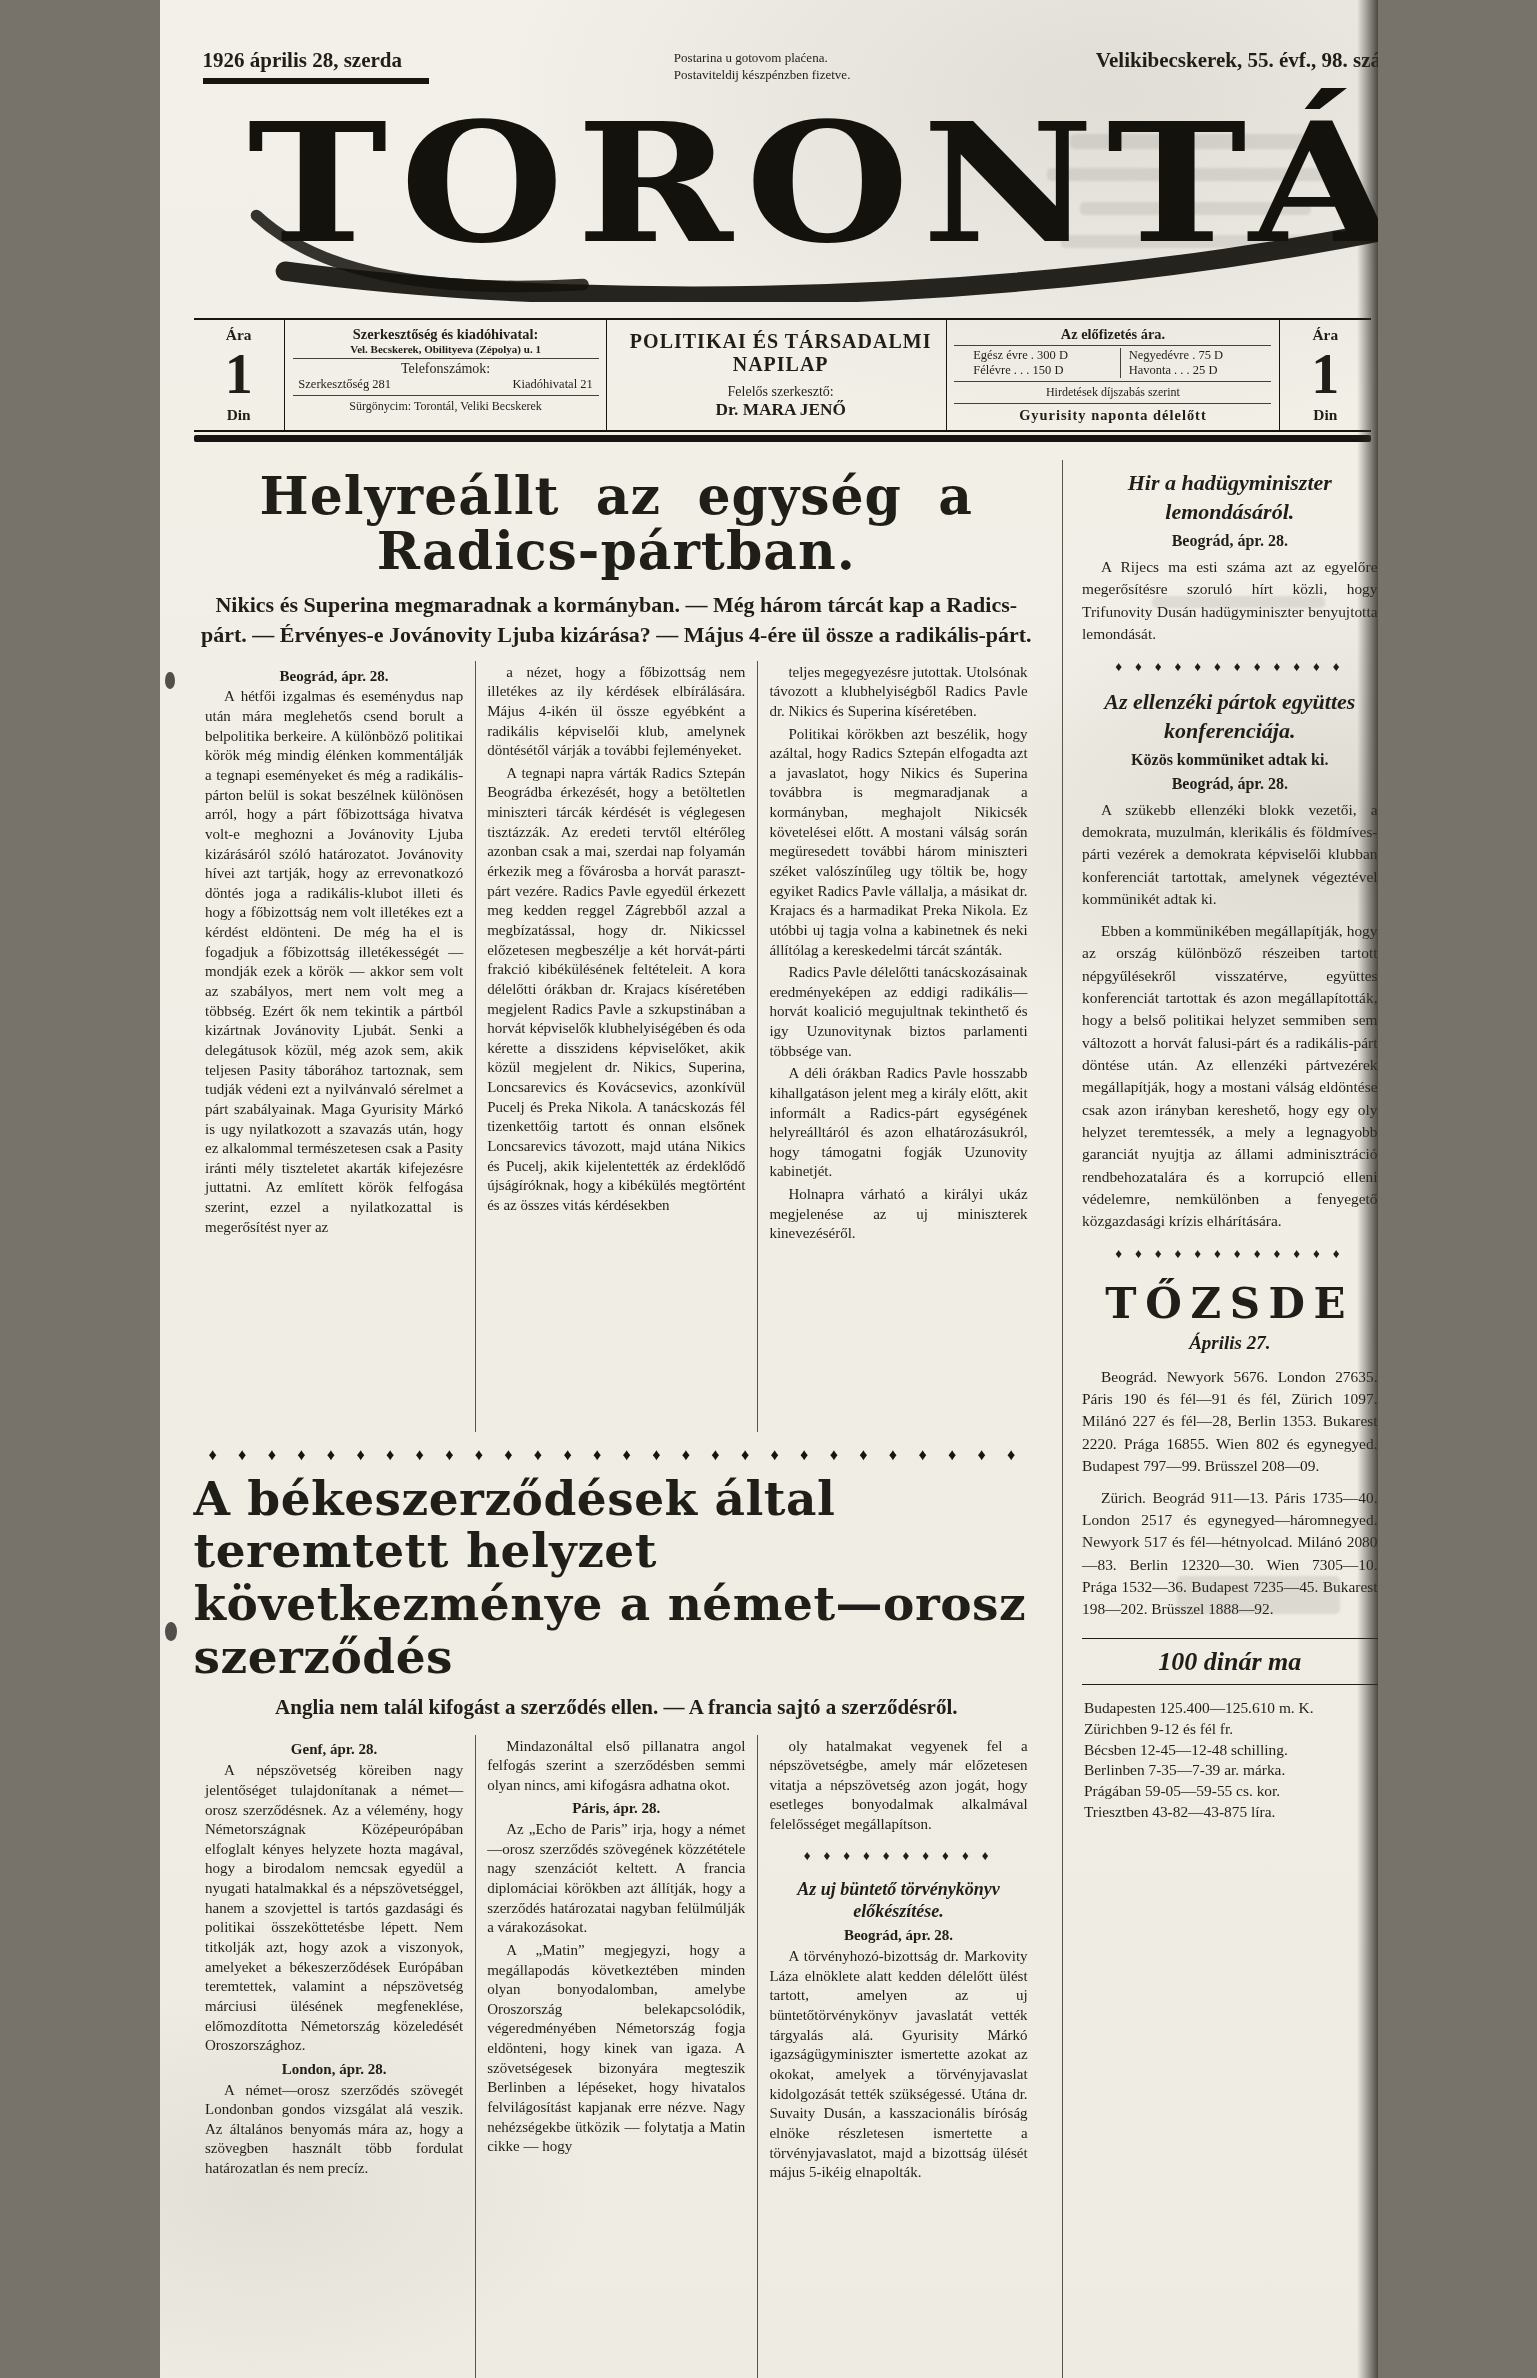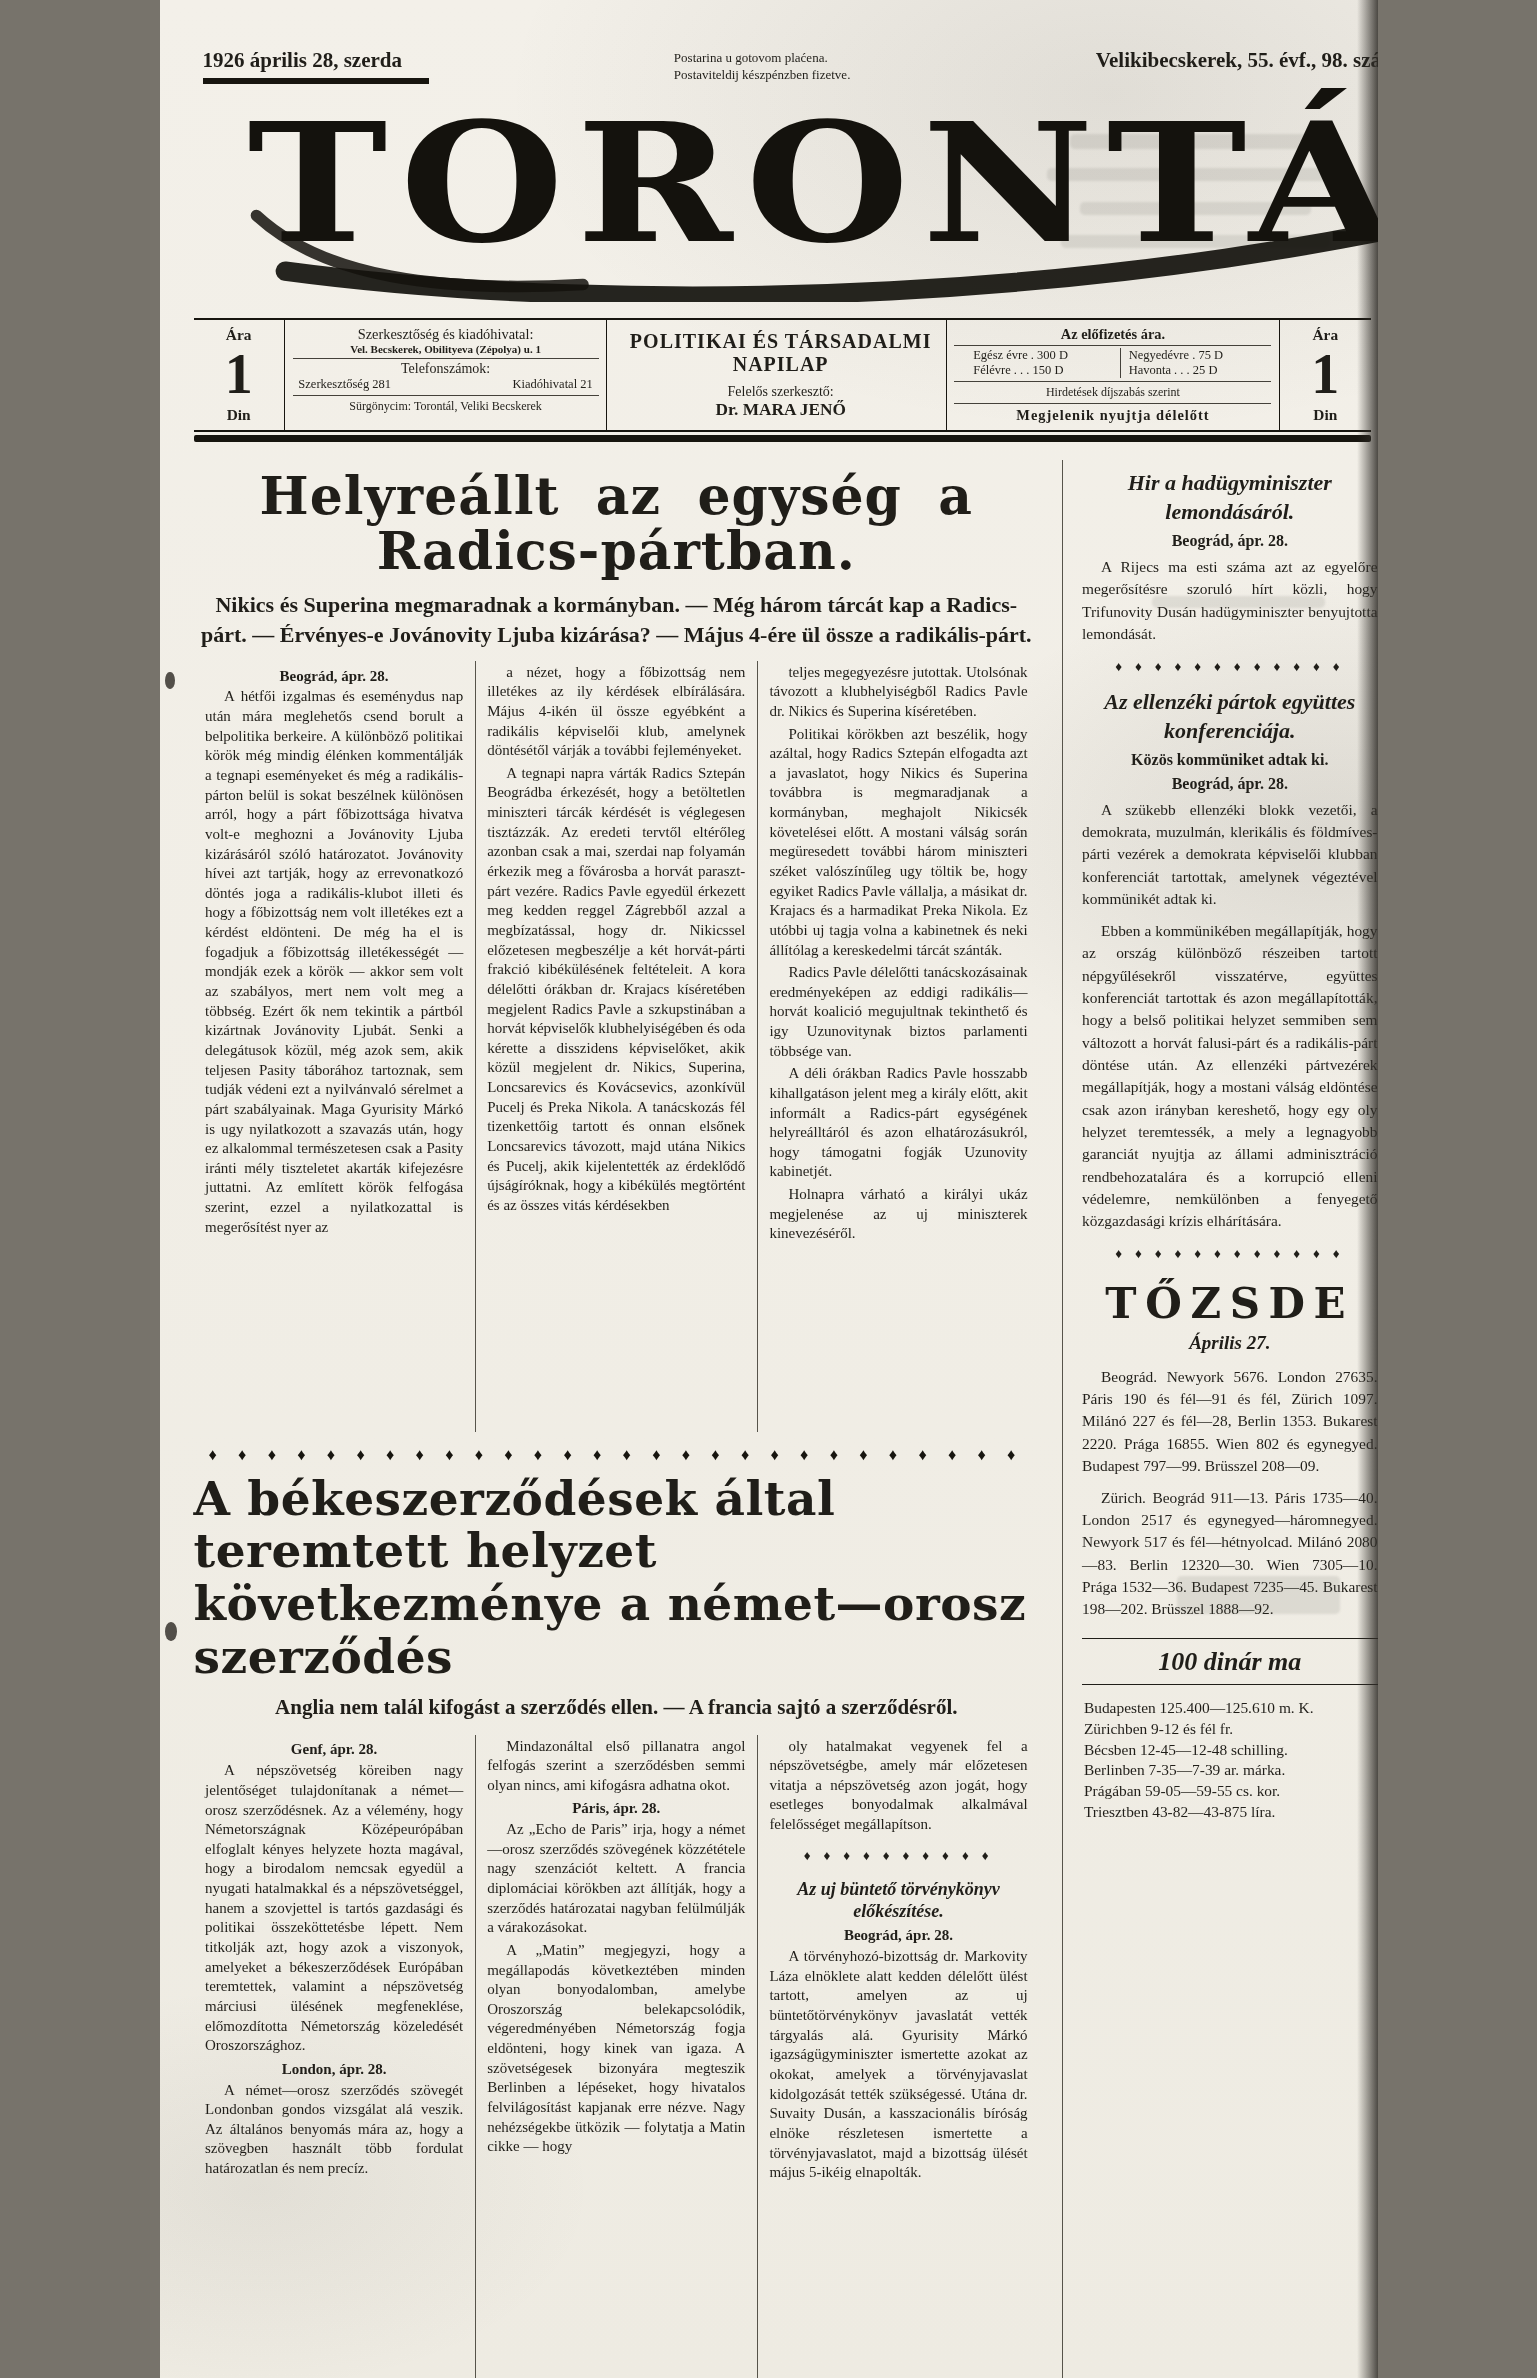--- a/index.html
+++ b/index.html
@@ -50,21 +50,21 @@
     display:flex; align-items:stretch;
     border-top:2.9px solid #17150f; border-bottom:2.9px solid #17150f;
   }
   .ib-cell { padding:5.8px 7.7px; }
   .ib-cell + .ib-cell { border-left:1.9px solid #17150f; }
   .ib-price { width:75px; text-align:center; display:flex; flex-direction:column; justify-content:space-between; }
   .ib-price-label { font-size:15.4px; font-weight:bold; }
   .ib-price-value { font-size:56px; font-weight:bold; line-height:.95; }
   .ib-price-unit { font-size:15.4px; font-weight:bold; }
   .ib-office { width:306px; text-align:center; font-size:12.5px; }
-  .ib-office .l1 { font-weight:normal; font-size:14.4px; }
+  .ib-office .l1 { font-weight:bold; font-size:14.4px; }
   .ib-office .l2 { font-size:11px; font-weight:bold; border-bottom:1px solid #44413a; padding-bottom:2.9px; margin-bottom:2.9px; }
   .ib-office .l3 { font-size:14px; }
   .ib-office .telrow { display:flex; justify-content:space-between; padding:0 5.8px; border-bottom:1px solid #44413a; padding-bottom:2.9px; margin-bottom:2.9px; font-size:12.5px; }
   .ib-office .l5 { font-size:12px; }
   .ib-centercell { flex:1; text-align:center; display:flex; flex-direction:column; justify-content:center;padding-left:16px; }
   .ib-centercell .title { font-weight:bold; font-size:20px; letter-spacing:1px; margin-bottom:7.7px; }
   .ib-centercell .edlabel { font-size:14px; }
   .ib-centercell .edname { font-weight:bold; font-size:17.3px; }
   .ib-sub { width:317px; text-align:center; font-size:12.5px; }
   .ib-sub .title { font-weight:bold; font-size:14.4px; border-bottom:1px solid #44413a; padding-bottom:1.9px; margin-bottom:2.9px; }
@@ -177,21 +177,21 @@
       <div class="title">Az előfizetés ára.</div>
       <div class="subrow">
         <span class="lft">Egész évre . 300 D</span>
         <span class="rgt">Negyedévre . 75 D</span>
       </div>
       <div class="subrow">
         <span class="lft">Félévre . . . 150 D</span>
         <span class="rgt">Havonta . . . 25 D</span>
       </div>
       <div class="ads">Hirdetések díjszabás szerint</div>
-      <div class="appears">Megjelenik nyujtja délelőtt</div>
+      <div class="appears">Gyurisity naponta délelőtt</div>
     </div>
     <div class="ib-cell ib-price">
       <div class="ib-price-label">Ára</div>
       <div class="ib-price-value">1</div>
       <div class="ib-price-unit">Din</div>
     </div>
   </div>
   <div class="heavy-rule"></div>
 
   <div class="content">

